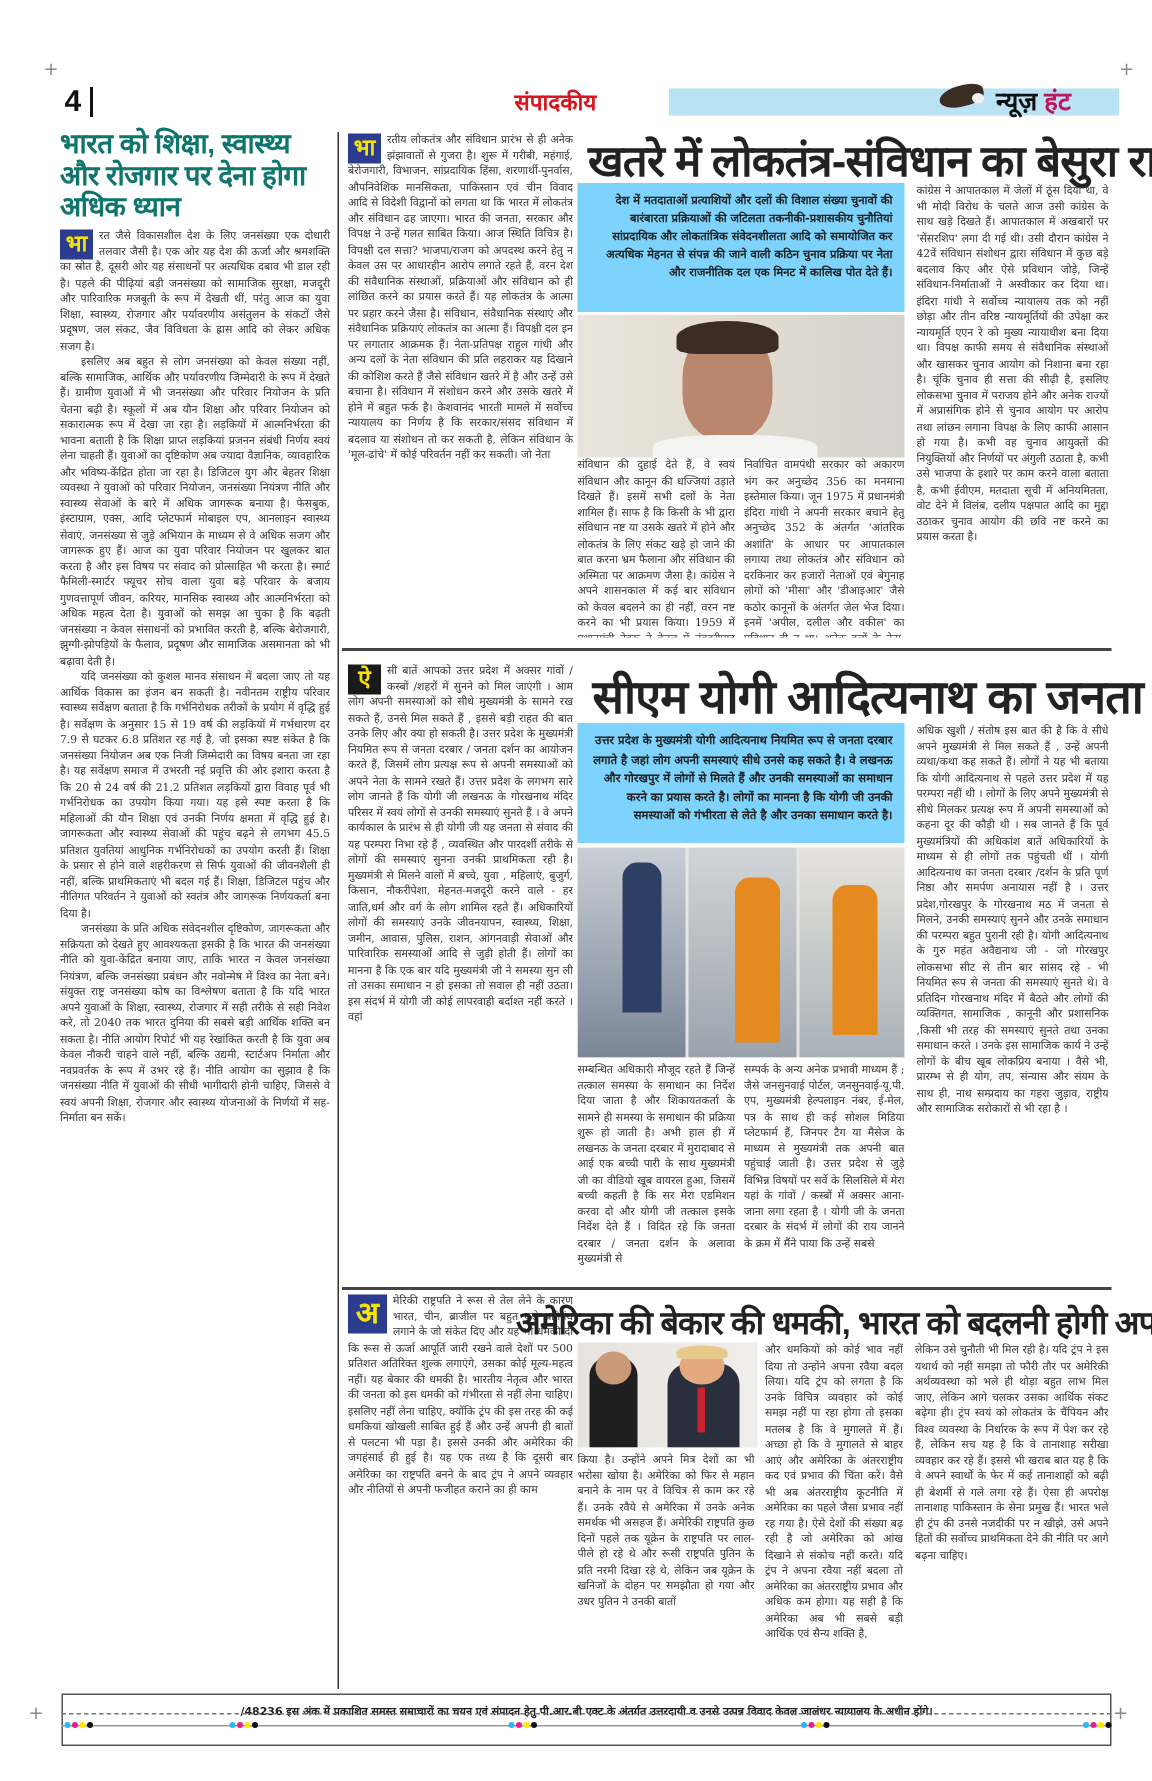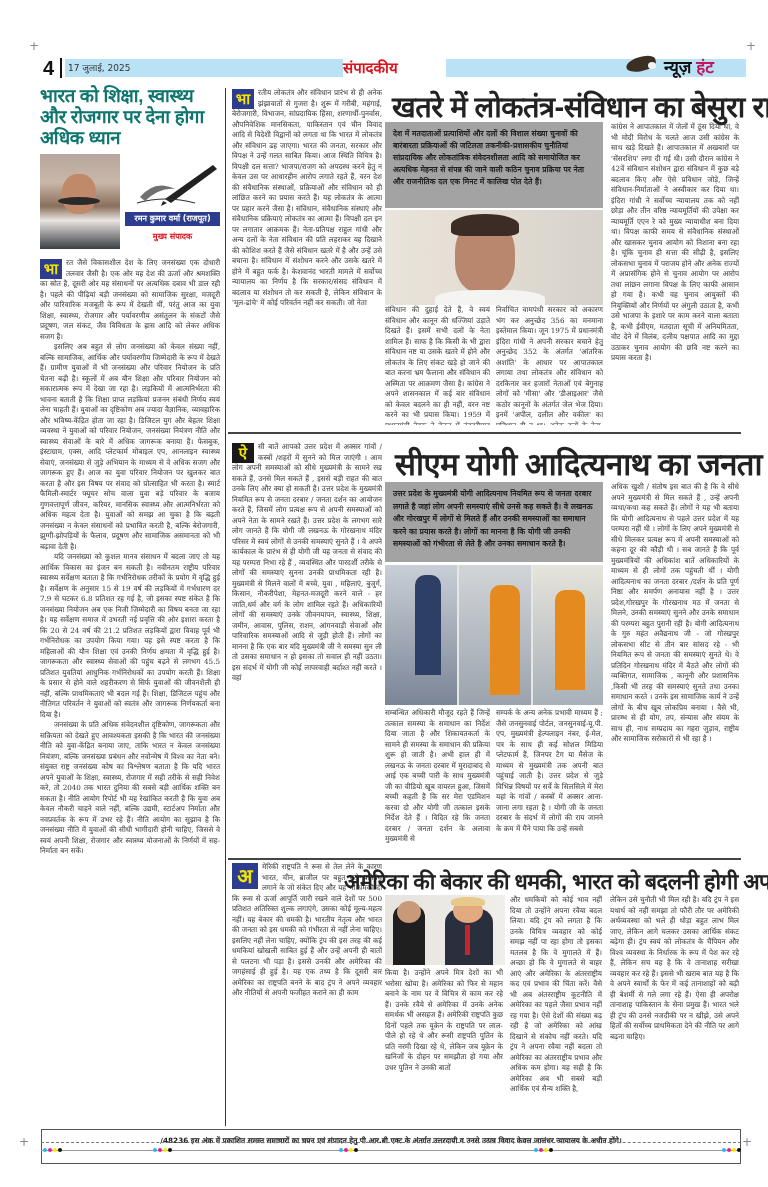--- a/index.html
+++ b/index.html
@@ -32,65 +32,50 @@
 .body{font-family:"DejaVu Serif",serif;font-size:7.2px;line-height:10.5px;color:#333;text-align:justify}
 .body p{text-indent:14px}
 .body p.first{text-indent:0}
 .dropcap{float:left;width:22px;height:20px;background:#2c3d8f;color:#f5e300;font-weight:bold;font-size:15px;line-height:20px;text-align:center;margin:1px 4px 0 0;font-family:"Liberation Sans",sans-serif}
 .dropcap.yellowbg{background:#1a1a1a;color:#f5e300}
 .colrule{position:absolute;width:1px;background:#333}
 
 
 .article{position:absolute}
 .big-headline{position:absolute;font-family:"Liberation Sans",sans-serif;font-weight:bold;color:#222;white-space:nowrap;letter-spacing:-0.5px}
-.deck{position:absolute;background:#a3a3a3;font-weight:bold;color:#222;text-align:left;padding:6px 8px}
+.deck{position:absolute;background:#7dd3fc;font-weight:bold;color:#222;text-align:right;padding:6px 8px}
 .img{position:absolute;overflow:hidden}
 .hsep{position:absolute;height:2px;background:#444}
 .footer{position:absolute;left:41px;top:1129px;width:700px;height:35px;border:1px solid #555;font-size:7.3px;line-height:11px;color:#222;text-align:center;padding-top:5px;font-weight:bold}
 .cmyk{position:absolute;top:1148px;display:flex;gap:1px}
 .cmyk span{width:4px;height:4px;border-radius:50%}
 .dotline{position:absolute;left:41px;top:1142px;width:700px;border-top:1px dashed #777}
 .solidline{position:absolute;left:41px;top:1150px;width:700px;height:1px;background:#999}
 </style>
 </head>
 <body>
 
 <span class="reg" style="left:29px;top:40px">+</span>
 <span class="reg" style="left:746px;top:40px">+</span>
 <span class="reg" style="left:19px;top:1136px">+</span>
 <span class="reg" style="left:742px;top:1136px">+</span>
 
 <div class="masthead">
   <span class="pagenum">4</span>
   <span class="pagebar"></span>
-  <span class="datebar">17 जुलाई, 2025</span>
 </div>
 <div class="section-title">संपादकीय</div>
 <div class="bar-right"></div>
 <div class="logo">
   <span class="eagle"></span>
   <span class="logo-text"><span>न्यूज़</span> <span class="red">हंट</span></span>
 </div>
 
 <div class="leftcol">
   <h1 class="left-headline">भारत को शिक्षा, स्वास्थ्य और रोजगार पर देना होगा अधिक ध्यान</h1>
-  <div class="author-block">
-    <div class="photo">
-      <div class="face"></div>
-      <div class="mustache"></div>
-    </div>
-    <svg class="pen" viewBox="0 0 85 48">
-      <path d="M30 40 L78 6 L82 10 L36 44 Z" fill="#222"></path>
-      <path d="M28 42 L32 44 L26 47 Z" fill="#222"></path>
-      <path d="M5 38 Q20 20 40 30 Q25 28 10 42 Z" fill="#333" opacity="0.7"></path>
-      <path d="M2 44 Q30 36 60 44" stroke="#333" stroke-width="1.2" fill="none"></path>
-    </svg>
-    <div class="name-box">रमन कुमार वर्मा (राजपूत)</div>
-    <div class="role">मुख्य संपादक</div>
-  </div>
   <div class="body" style="margin-top:4px">
     <span class="dropcap">भा</span>
     <p class="first">रत जैसे विकासशील देश के लिए जनसंख्या एक दोधारी तलवार जैसी है। एक ओर यह देश की ऊर्जा और श्रमशक्ति का स्रोत है, दूसरी ओर यह संसाधनों पर अत्यधिक दबाव भी डाल रही है। पहले की पीढ़ियां बड़ी जनसंख्या को सामाजिक सुरक्षा, मजदूरी और पारिवारिक मजबूती के रूप में देखती थीं, परंतु आज का युवा शिक्षा, स्वास्थ्य, रोजगार और पर्यावरणीय असंतुलन के संकटों जैसे प्रदूषण, जल संकट, जैव विविधता के ह्रास आदि को लेकर अधिक सजग है।</p>
     <p>इसलिए अब बहुत से लोग जनसंख्या को केवल संख्या नहीं, बल्कि सामाजिक, आर्थिक और पर्यावरणीय जिम्मेदारी के रूप में देखते हैं। ग्रामीण युवाओं में भी जनसंख्या और परिवार नियोजन के प्रति चेतना बढ़ी है। स्कूलों में अब यौन शिक्षा और परिवार नियोजन को सकारात्मक रूप में देखा जा रहा है। लड़कियों में आत्मनिर्भरता की भावना बताती है कि शिक्षा प्राप्त लड़कियां प्रजनन संबंधी निर्णय स्वयं लेना चाहती हैं। युवाओं का दृष्टिकोण अब ज्यादा वैज्ञानिक, व्यावहारिक और भविष्य-केंद्रित होता जा रहा है। डिजिटल युग और बेहतर शिक्षा व्यवस्था ने युवाओं को परिवार नियोजन, जनसंख्या नियंत्रण नीति और स्वास्थ्य सेवाओं के बारे में अधिक जागरूक बनाया है। फेसबुक, इंस्टाग्राम, एक्स, आदि प्लेटफार्म मोबाइल एप, आनलाइन स्वास्थ्य सेवाएं, जनसंख्या से जुड़े अभियान के माध्यम से वे अधिक सजग और जागरूक हुए हैं। आज का युवा परिवार नियोजन पर खुलकर बात करता है और इस विषय पर संवाद को प्रोत्साहित भी करता है। स्मार्ट फैमिली-स्मार्टर फ्यूचर सोच वाला युवा बड़े परिवार के बजाय गुणवत्तापूर्ण जीवन, करियर, मानसिक स्वास्थ्य और आत्मनिर्भरता को अधिक महत्व देता है। युवाओं को समझ आ चुका है कि बढ़ती जनसंख्या न केवल संसाधनों को प्रभावित करती है, बल्कि बेरोजगारी, झुग्गी-झोपड़ियों के फैलाव, प्रदूषण और सामाजिक असमानता को भी बढ़ावा देती है।</p>
     <p>यदि जनसंख्या को कुशल मानव संसाधन में बदला जाए तो यह आर्थिक विकास का इंजन बन सकती है। नवीनतम राष्ट्रीय परिवार स्वास्थ्य सर्वेक्षण बताता है कि गर्भनिरोधक तरीकों के प्रयोग में वृद्धि हुई है। सर्वेक्षण के अनुसार 15 से 19 वर्ष की लड़कियों में गर्भधारण दर 7.9 से घटकर 6.8 प्रतिशत रह गई है, जो इसका स्पष्ट संकेत है कि जनसंख्या नियोजन अब एक निजी जिम्मेदारी का विषय बनता जा रहा है। यह सर्वेक्षण समाज में उभरती नई प्रवृत्ति की ओर इशारा करता है कि 20 से 24 वर्ष की 21.2 प्रतिशत लड़कियों द्वारा विवाह पूर्व भी गर्भनिरोधक का उपयोग किया गया। यह इसे स्पष्ट करता है कि महिलाओं की यौन शिक्षा एवं उनकी निर्णय क्षमता में वृद्धि हुई है। जागरूकता और स्वास्थ्य सेवाओं की पहुंच बढ़ने से लगभग 45.5 प्रतिशत युवतियां आधुनिक गर्भनिरोधकों का उपयोग करती हैं। शिक्षा के प्रसार से होने वाले शहरीकरण से सिर्फ युवाओं की जीवनशैली ही नहीं, बल्कि प्राथमिकताएं भी बदल गई हैं। शिक्षा, डिजिटल पहुंच और नीतिगत परिवर्तन ने युवाओं को स्वतंत्र और जागरूक निर्णयकर्ता बना दिया है।</p>
     <p>जनसंख्या के प्रति अधिक संवेदनशील दृष्टिकोण, जागरूकता और सक्रियता को देखते हुए आवश्यकता इसकी है कि भारत की जनसंख्या नीति को युवा-केंद्रित बनाया जाए, ताकि भारत न केवल जनसंख्या नियंत्रण, बल्कि जनसंख्या प्रबंधन और नवोन्मेष में विश्व का नेता बने। संयुक्त राष्ट्र जनसंख्या कोष का विश्लेषण बताता है कि यदि भारत अपने युवाओं के शिक्षा, स्वास्थ्य, रोजगार में सही तरीके से सही निवेश करे, तो 2040 तक भारत दुनिया की सबसे बड़ी आर्थिक शक्ति बन सकता है। नीति आयोग रिपोर्ट भी यह रेखांकित करती है कि युवा अब केवल नौकरी चाहने वाले नहीं, बल्कि उद्यमी, स्टार्टअप निर्माता और नवप्रवर्तक के रूप में उभर रहे हैं। नीति आयोग का सुझाव है कि जनसंख्या नीति में युवाओं की सीधी भागीदारी होनी चाहिए, जिससे वे स्वयं अपनी शिक्षा, रोजगार और स्वास्थ्य योजनाओं के निर्णयों में सह-निर्माता बन सकें।</p>
   </div>
 </div>
 <div class="colrule" style="left:225px;top:88px;height:1038px"></div>
 

